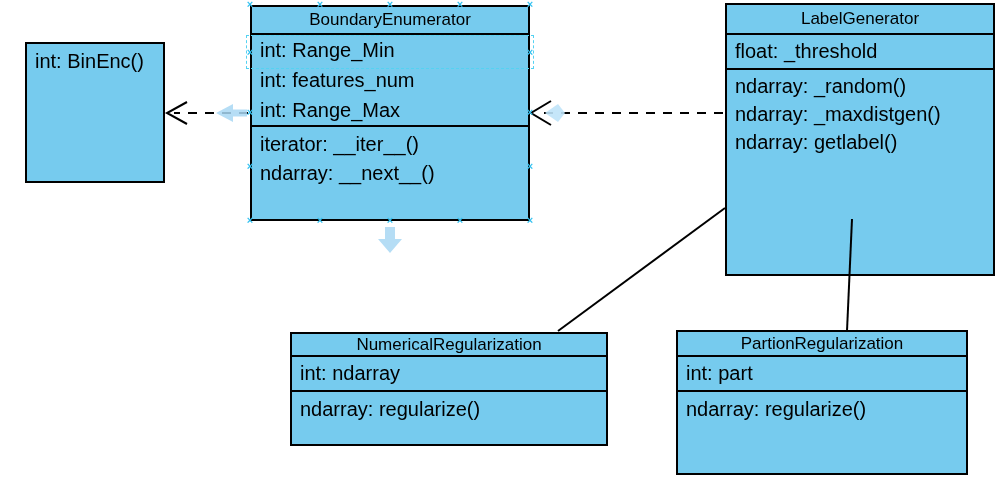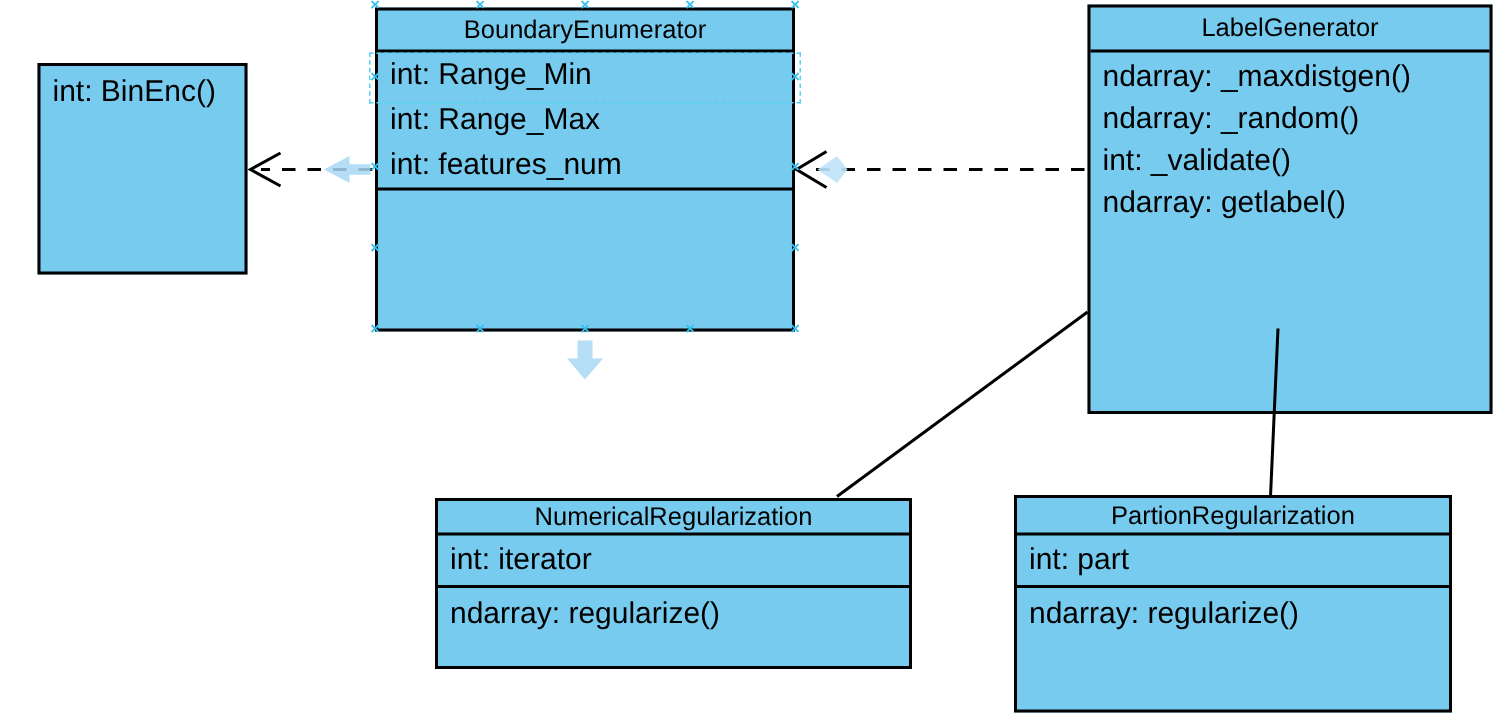--- a/index.html
+++ b/index.html
@@ -36,39 +36,45 @@
   <div class="uml-class" style="left:25px;top:42px;width:140px;height:141px">
     <div style="padding-top:4px">
       <div class="uml-row" style="height:26px;line-height:26px">int: BinEnc()</div>
     </div>
   </div>
 
   <div class="uml-class" style="left:250px;top:5px;width:280px;height:216px">
     <div class="uml-title" style="height:26px;line-height:26px">BoundaryEnumerator</div>
     <div class="uml-attrs">
       <div class="uml-row" style="height:30px;line-height:30px">int: Range_Min</div>
+      <div class="uml-row" style="height:30px;line-height:30px">int: features_num</div>
       <div class="uml-row" style="height:30px;line-height:30px">int: Range_Max</div>
-      <div class="uml-row" style="height:30px;line-height:30px">int: features_num</div>
+    </div>
+    <div style="padding-top:3px">
+      <div class="uml-row" style="height:29px;line-height:29px">iterator: __iter__()</div>
+      <div class="uml-row" style="height:29px;line-height:29px">ndarray: __next__()</div>
     </div>
   </div>
 
   <div class="uml-class" style="left:725px;top:3px;width:270px;height:273px">
     <div class="uml-title" style="height:28px;line-height:28px">LabelGenerator</div>
+    <div class="uml-attrs">
+      <div class="uml-row" style="height:33px;line-height:33px">float: _threshold</div>
+    </div>
     <div style="padding-top:2px">
+      <div class="uml-row" style="height:28px;line-height:28px">ndarray: _random()</div>
       <div class="uml-row" style="height:28px;line-height:28px">ndarray: _maxdistgen()</div>
-      <div class="uml-row" style="height:28px;line-height:28px">ndarray: _random()</div>
-      <div class="uml-row" style="height:28px;line-height:28px">int: _validate()</div>
       <div class="uml-row" style="height:28px;line-height:28px">ndarray: getlabel()</div>
     </div>
   </div>
 
   <div class="uml-class" style="left:290px;top:332px;width:318px;height:114px">
     <div class="uml-title" style="height:21px;line-height:21px">NumericalRegularization</div>
     <div class="uml-attrs">
-      <div class="uml-row" style="height:33px;line-height:33px">int: iterator</div>
+      <div class="uml-row" style="height:33px;line-height:33px">int: ndarray</div>
     </div>
     <div style="padding-top:2px">
       <div class="uml-row" style="height:30px;line-height:30px">ndarray: regularize()</div>
     </div>
   </div>
 
   <div class="uml-class" style="left:676px;top:330px;width:292px;height:145px">
     <div class="uml-title" style="height:23px;line-height:23px">PartionRegularization</div>
     <div class="uml-attrs">
       <div class="uml-row" style="height:33px;line-height:33px">int: part</div>

